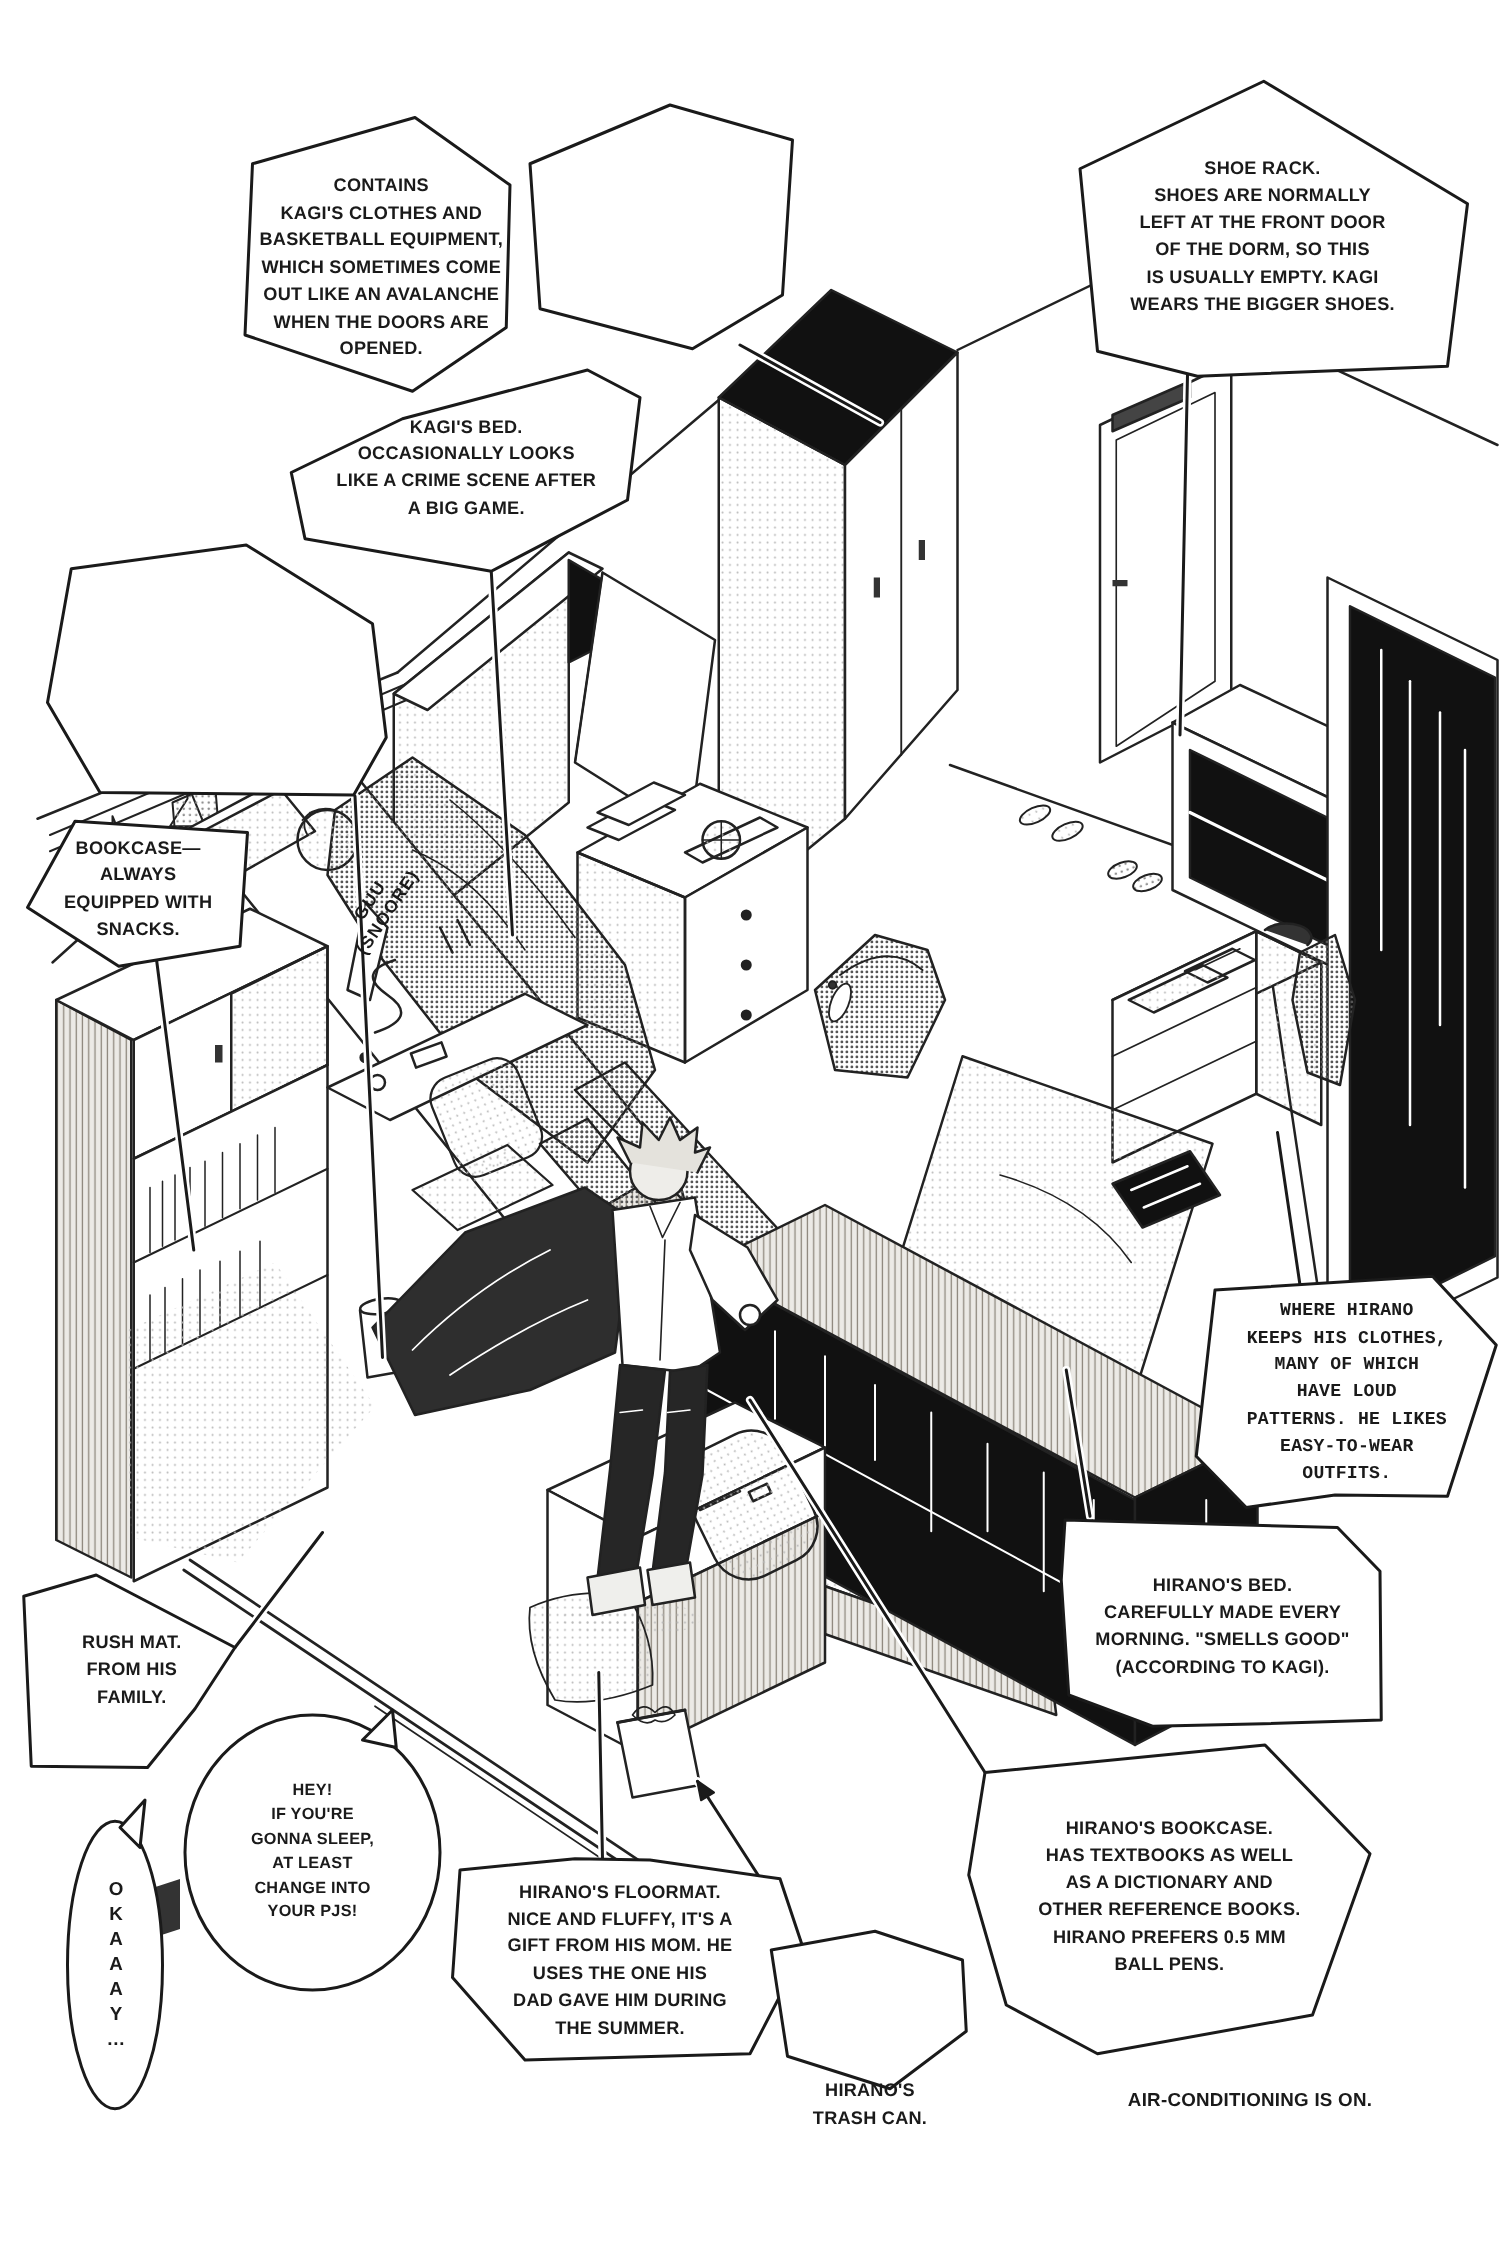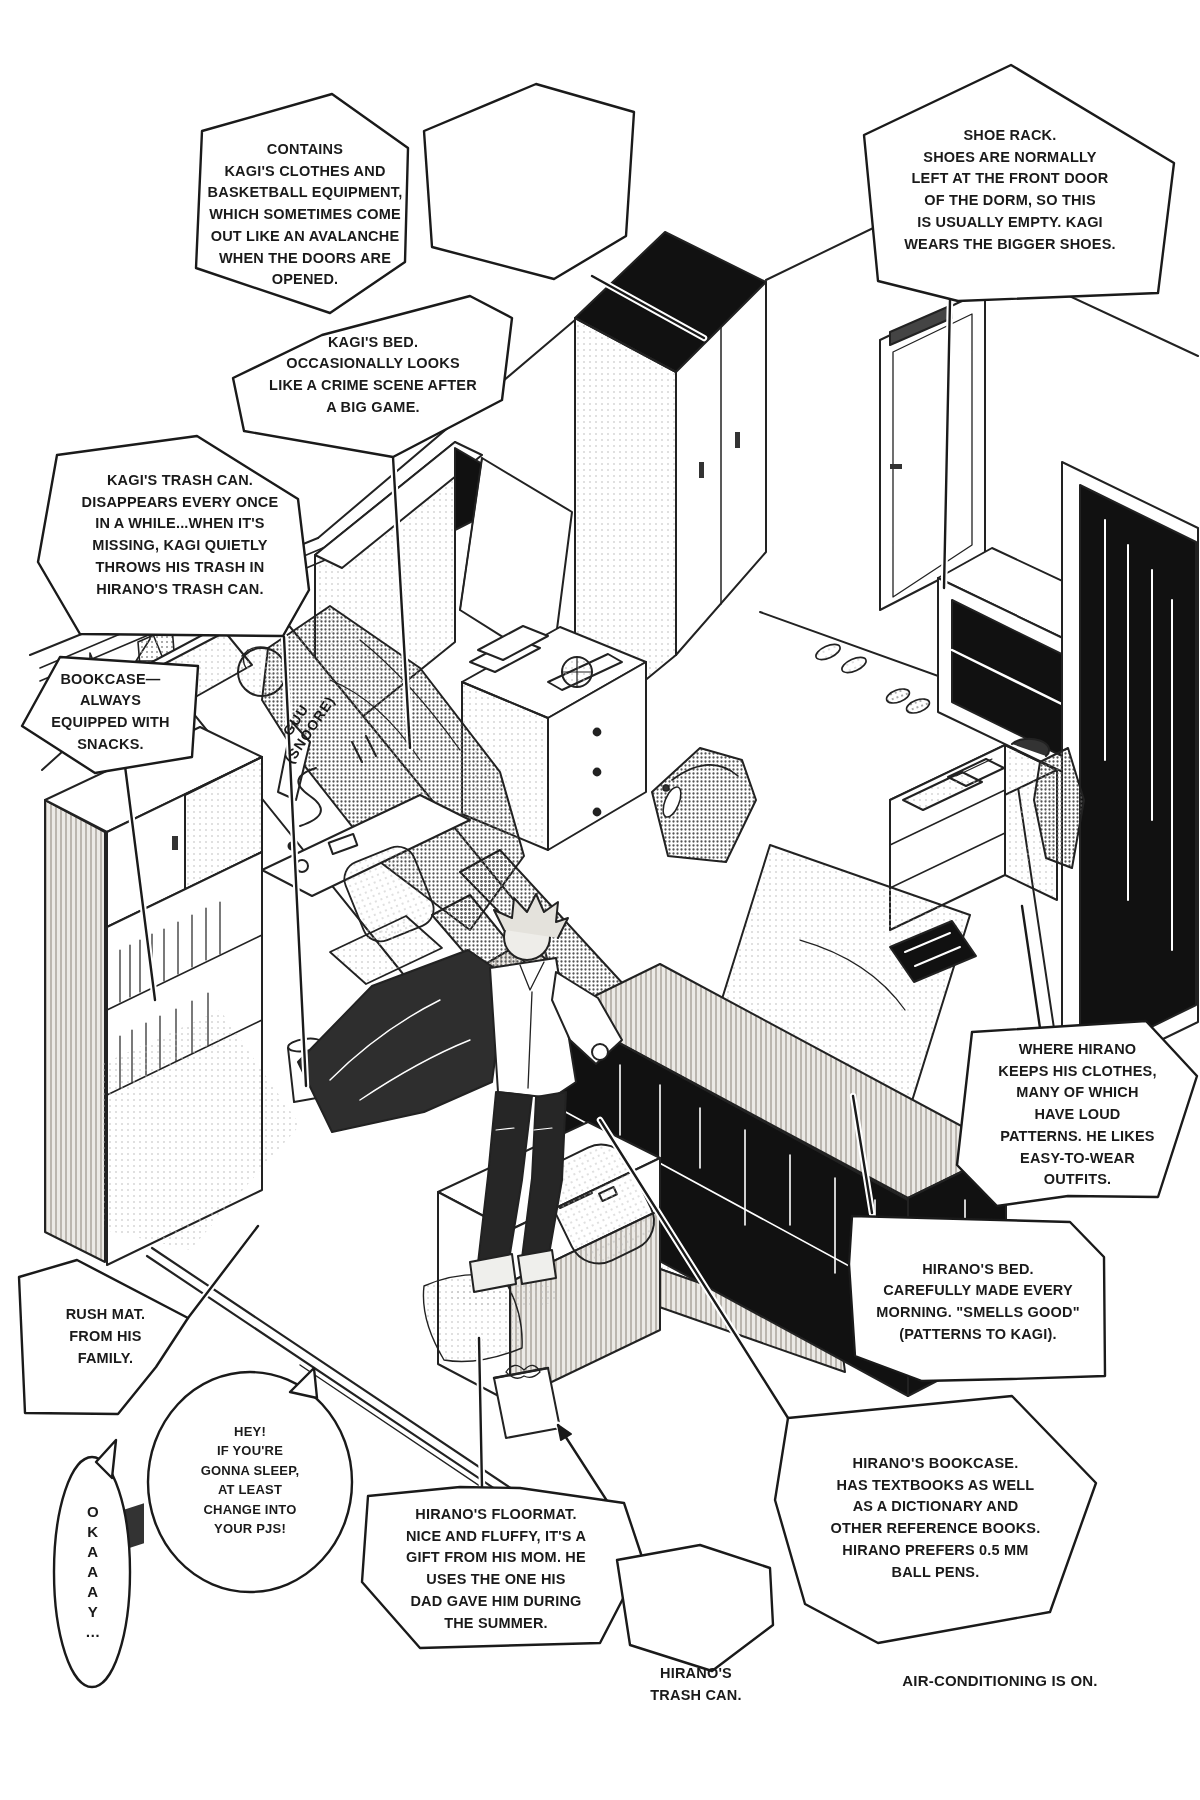--- a/index.html
+++ b/index.html
@@ -319,41 +319,35 @@
 <div class="co" style="left:860px;top:90px;width:300px;height:200px;">SHOE RACK.
 SHOES ARE NORMALLY
 LEFT AT THE FRONT DOOR
 OF THE DORM, SO THIS
 IS USUALLY EMPTY. KAGI
 WEARS THE BIGGER SHOES.</div>
 <div class="co" style="left:248px;top:310px;width:250px;height:130px;">KAGI'S BED.
 OCCASIONALLY LOOKS
 LIKE A CRIME SCENE AFTER
 A BIG GAME.</div>
-<div class="co" style="left:55px;top:440px;width:250px;height:190px;">KAGI'S TRASH CAN.
-DISAPPEARS EVERY ONCE
-IN A WHILE...WHEN IT'S
-MISSING, KAGI QUIETLY
-THROWS HIS TRASH IN
-HIRANO'S TRASH CAN.</div>
 <div class="co" style="left:28px;top:662px;width:165px;height:100px;">BOOKCASE—
 ALWAYS
 EQUIPPED WITH
 SNACKS.</div>
-<div class="co" style="left:965px;top:1030px;width:225px;height:170px;">WHERE HIRANO
+<div class="co" style="left:965px;top:1030px;width:225px;height:170px;font-family:Liberation Mono, monospace;">WHERE HIRANO
 KEEPS HIS CLOTHES,
 MANY OF WHICH
 HAVE LOUD
 PATTERNS. HE LIKES
 EASY-TO-WEAR
 OUTFITS.</div>
 <div class="co" style="left:858px;top:1232px;width:240px;height:140px;">HIRANO'S BED.
 CAREFULLY MADE EVERY
 MORNING. "SMELLS GOOD"
-(PATTERNS TO KAGI).</div>
+(ACCORDING TO KAGI).</div>
 <div class="co" style="left:28px;top:1272px;width:155px;height:130px;">RUSH MAT.
 FROM HIS
 FAMILY.</div>
 <div class="co big" style="left:152px;top:1385px;width:196px;height:190px;">HEY!
 IF YOU'RE
 GONNA SLEEP,
 AT LEAST
 CHANGE INTO
 YOUR PJS!</div>
 <div class="co vert" style="left:58px;top:1468px;width:68px;height:210px;">OKAAAY…</div>

